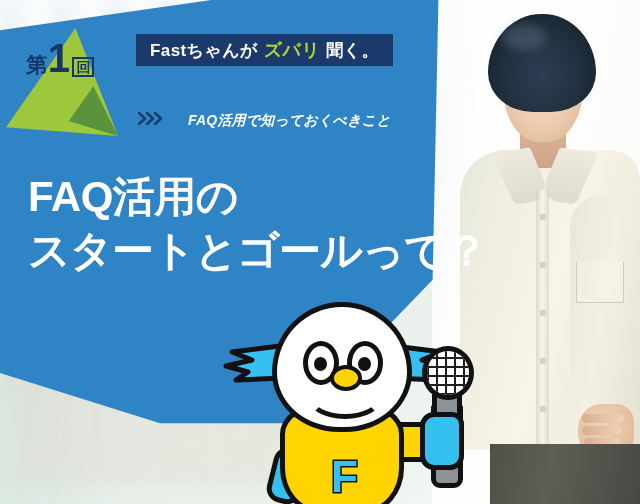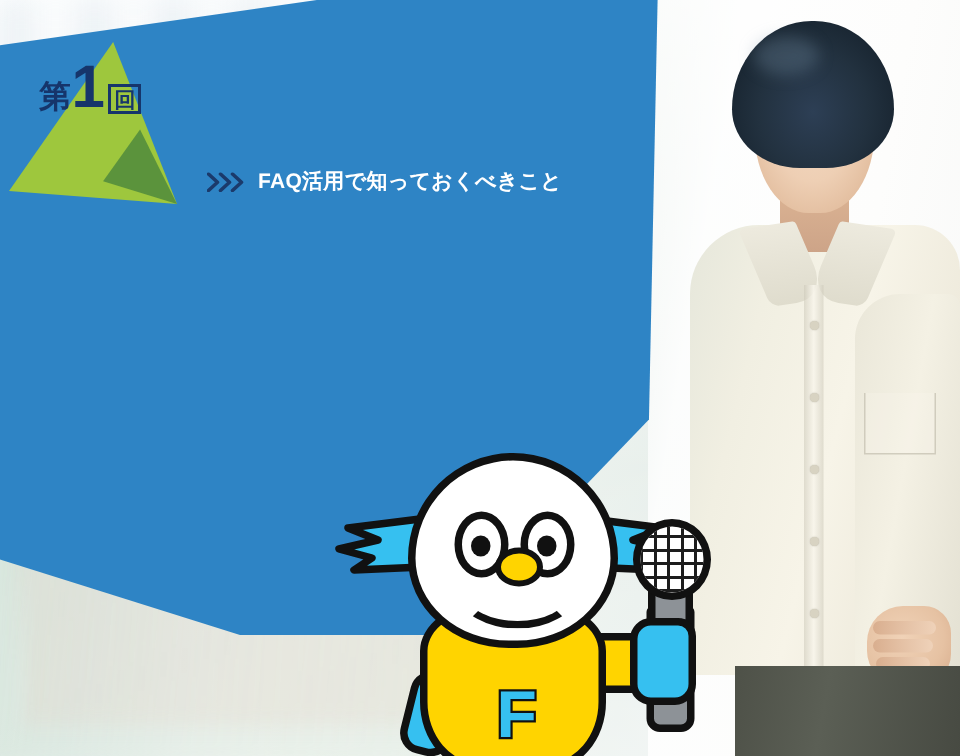--- a/index.html
+++ b/index.html
@@ -326,23 +326,23 @@
     white-space: nowrap;
     text-shadow: 0 1px 1px rgba(20,50,90,0.25);
   }
 
   
   .subtitle-row {
     position: absolute;
     left: 138px;
     top: 112px;
     display: flex;
-    align-items: center;
-    gap: 8px;
+    gap: 24px;
     white-space: nowrap;
+    font-style: italic;
   }
   .chev {
     display: inline-flex;
     gap: 1px;
     color: #1b3a6b;
     font-size: 15px;
     font-weight: 700;
     line-height: 1;
   }
   .subtitle-text {
@@ -581,34 +581,41 @@
   <div class="green-tri">
     <div class="tri"></div>
     <div class="tri-shade"></div>
   </div>
   <div class="badge-text">
     <span class="badge-dai">第</span>
     <span class="badge-num">1</span>
     <span class="badge-kai">回</span>
   </div>
 
+  <div class="navy-bar">
+    <span>Fastちゃんが</span>
+    <span class="accent">ズバリ</span>
+    <span>聞く。</span>
+  </div>
 
 
   <div class="subtitle-row">
     <span class="chev">
       <svg width="26" height="13" viewBox="0 0 26 13" aria-hidden="true">
         <path d="M1 1 L7 6.5 L1 12" stroke="#1b3a6b" stroke-width="2.4" fill="none" stroke-linecap="round" stroke-linejoin="round"></path>
         <path d="M9 1 L15 6.5 L9 12" stroke="#1b3a6b" stroke-width="2.4" fill="none" stroke-linecap="round" stroke-linejoin="round"></path>
         <path d="M17 1 L23 6.5 L17 12" stroke="#1b3a6b" stroke-width="2.4" fill="none" stroke-linecap="round" stroke-linejoin="round"></path>
       </svg>
     </span>
     <span class="subtitle-text">FAQ活用で知っておくべきこと</span>
   </div>
 
   <div class="headline">
+    <div>FAQ活用の</div>
+    <div class="ln2">スタートとゴールって？</div>
   </div>
 
   <div class="mascot">
 
     <div class="wing-shape" style="left:0px;">
       <svg width="62" height="44" viewBox="0 0 62 44">
         <path d="M58 6 L10 12 L30 20 L4 26 L26 32 L14 40 L60 38 Z" fill="#36c0f0" stroke="#111111" stroke-width="5" stroke-linejoin="round"></path>
       </svg>
     </div>
 

